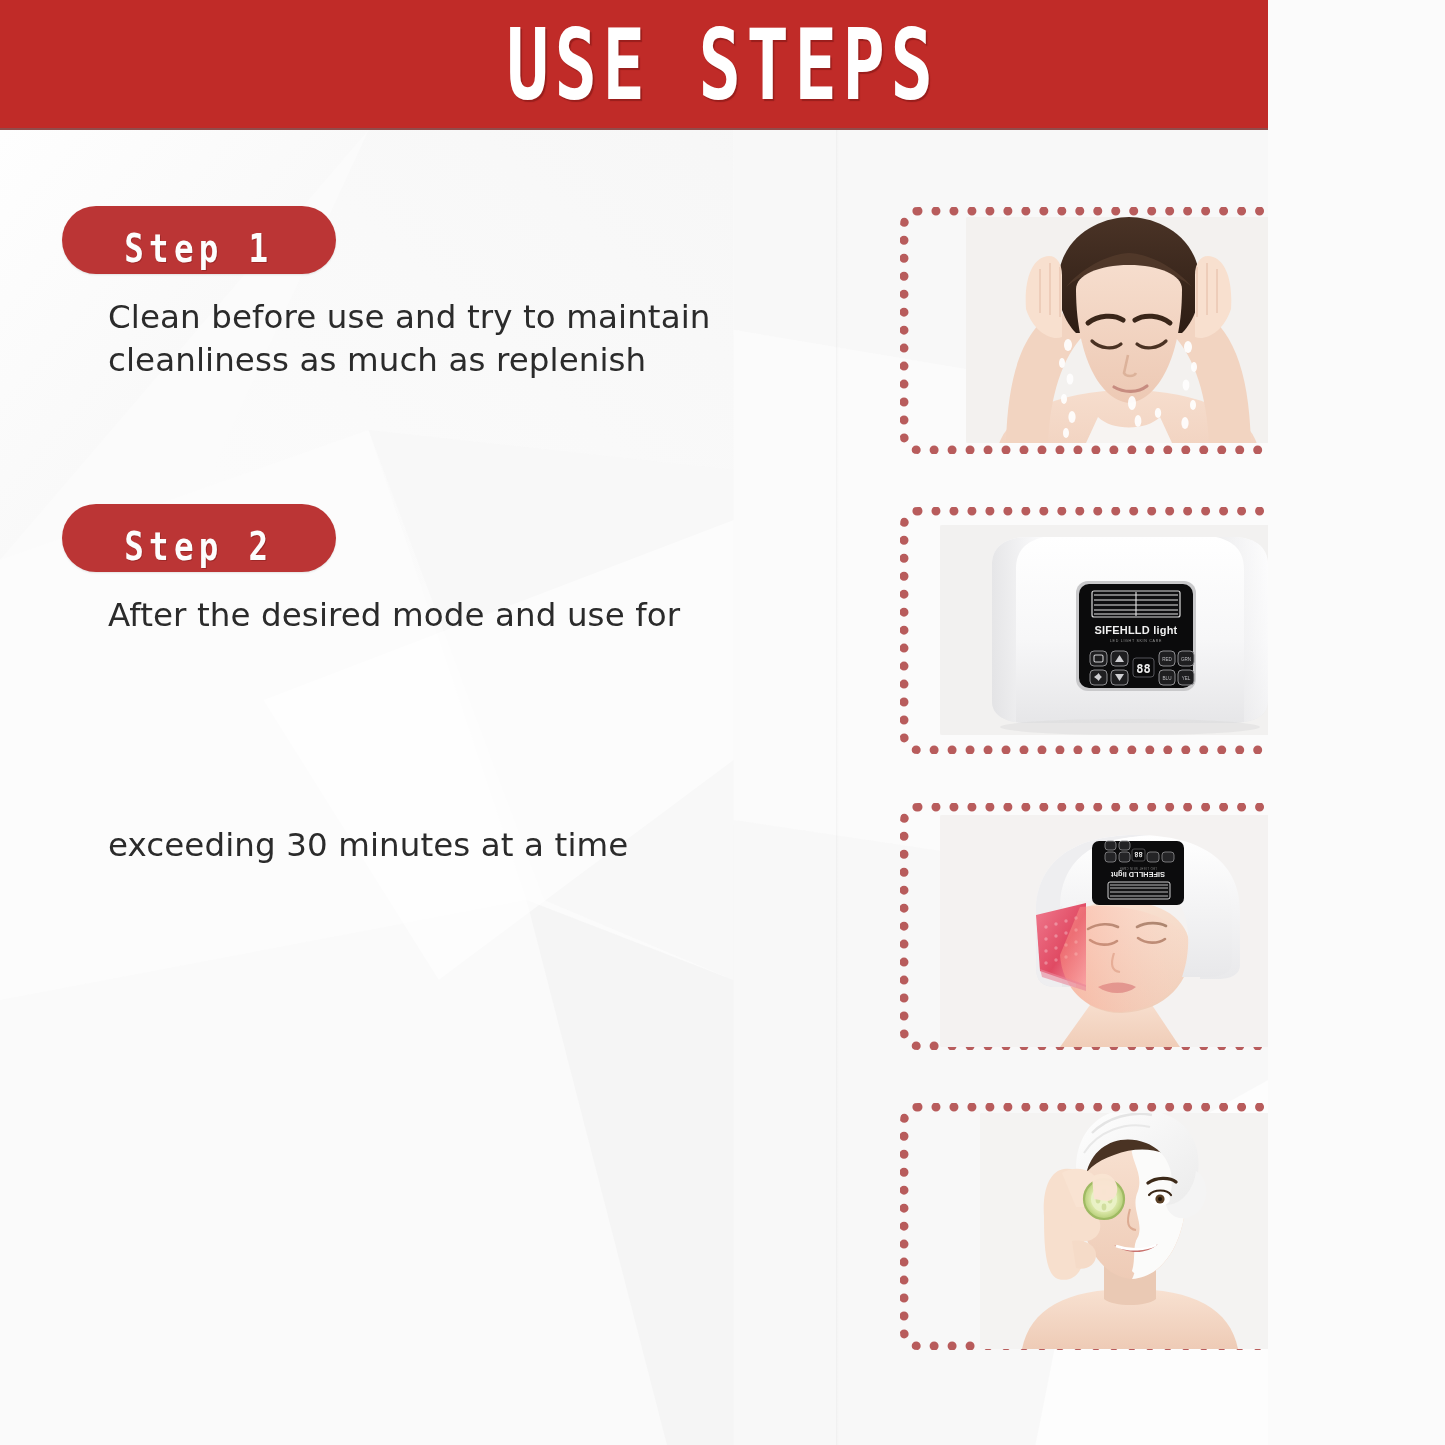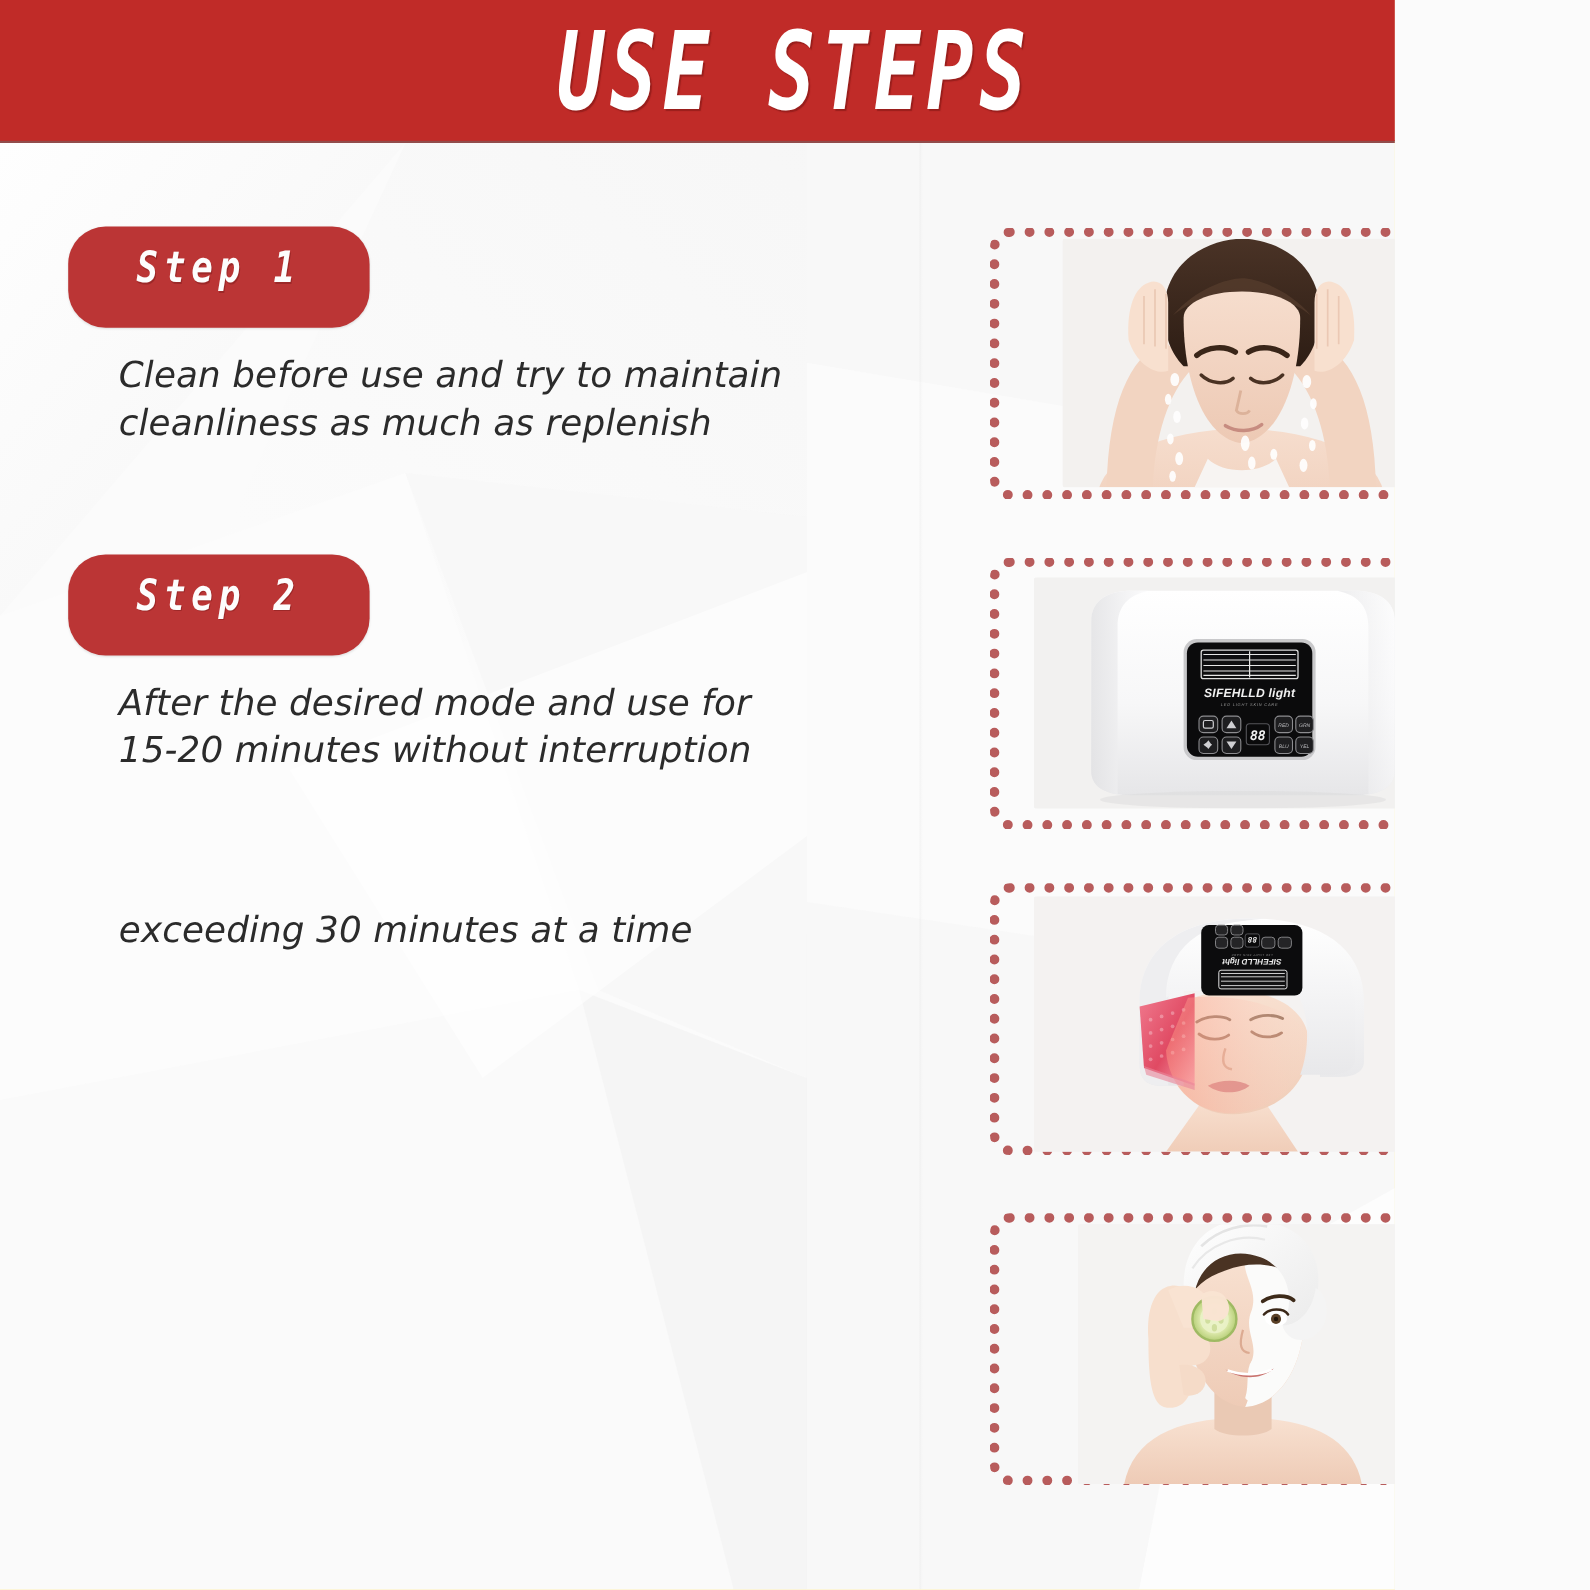--- a/index.html
+++ b/index.html
@@ -1,21 +1,21 @@
 <!DOCTYPE html>
 <html><head>
 <meta charset="utf-8">
 <style>
   html,body{margin:0;padding:0;}
   body{
     width:1445px;height:1445px;overflow:hidden;
     font-family:"Liberation Sans", sans-serif;
     background:#fbfbfb;
   }
-  .page{position:relative;width:1268px;height:1445px;overflow:hidden;background:#fde047;font-style:italic;}
+  .page{position:relative;width:1268px;height:1445px;overflow:hidden;background:#8b5cf6;}
 
   
   .bg{position:absolute;inset:0;overflow:hidden;background:#fcfcfc;}
   .bg svg{position:absolute;inset:0;width:100%;height:100%;}
 
   
   .col-divider{
     position:absolute;left:836px;top:130px;width:3px;height:1315px;
     background:linear-gradient(to right,rgba(0,0,0,0.035),rgba(0,0,0,0.012),rgba(255,255,255,0));
   }
@@ -42,22 +42,22 @@
 
   
   .steps{position:absolute;left:0;top:128px;width:836px;height:1317px;}
   .step{position:absolute;left:62px;width:720px;}
   .step-1{top:78px;}
   .step-2{top:376px;}
   .step-3{top:674px;}
   .step-4{top:972px;}
 
   .badge{
-    display:inline-flex;align-items:flex-start;justify-content:center;
-    min-width:238px;height:60px;padding:16px 18px;
+    display:inline-flex;align-items:flex-end;justify-content:center;
+    min-width:238px;height:60px;padding:4px 18px;
     background:#bb3535;
     border-radius:34px;
     box-shadow:0 1px 2px rgba(0,0,0,0.10);
   }
   .badge-text{
     color:#fdfdfd;
     font-family:"DejaVu Sans Mono", monospace;
     font-size:37px;
     font-weight:700;
     letter-spacing:6px;
@@ -155,21 +155,20 @@
         <span class="l">cleanliness as much as replenish</span>
       </div>
     </div>
 
     <div class="step step-2">
       <div class="badge">
         <span class="badge-text">Step  2</span>
       </div>
       <div class="step-desc">
         <span class="l">After the desired mode and use for</span>
-        <span class="l">15-20 minutes without interruption</span>
       </div>
     </div>
 
     <div class="step step-3">
       <div class="step-desc">
         <span class="l">exceeding 30 minutes at a time</span>
       </div>
     </div>
 
   </div>

